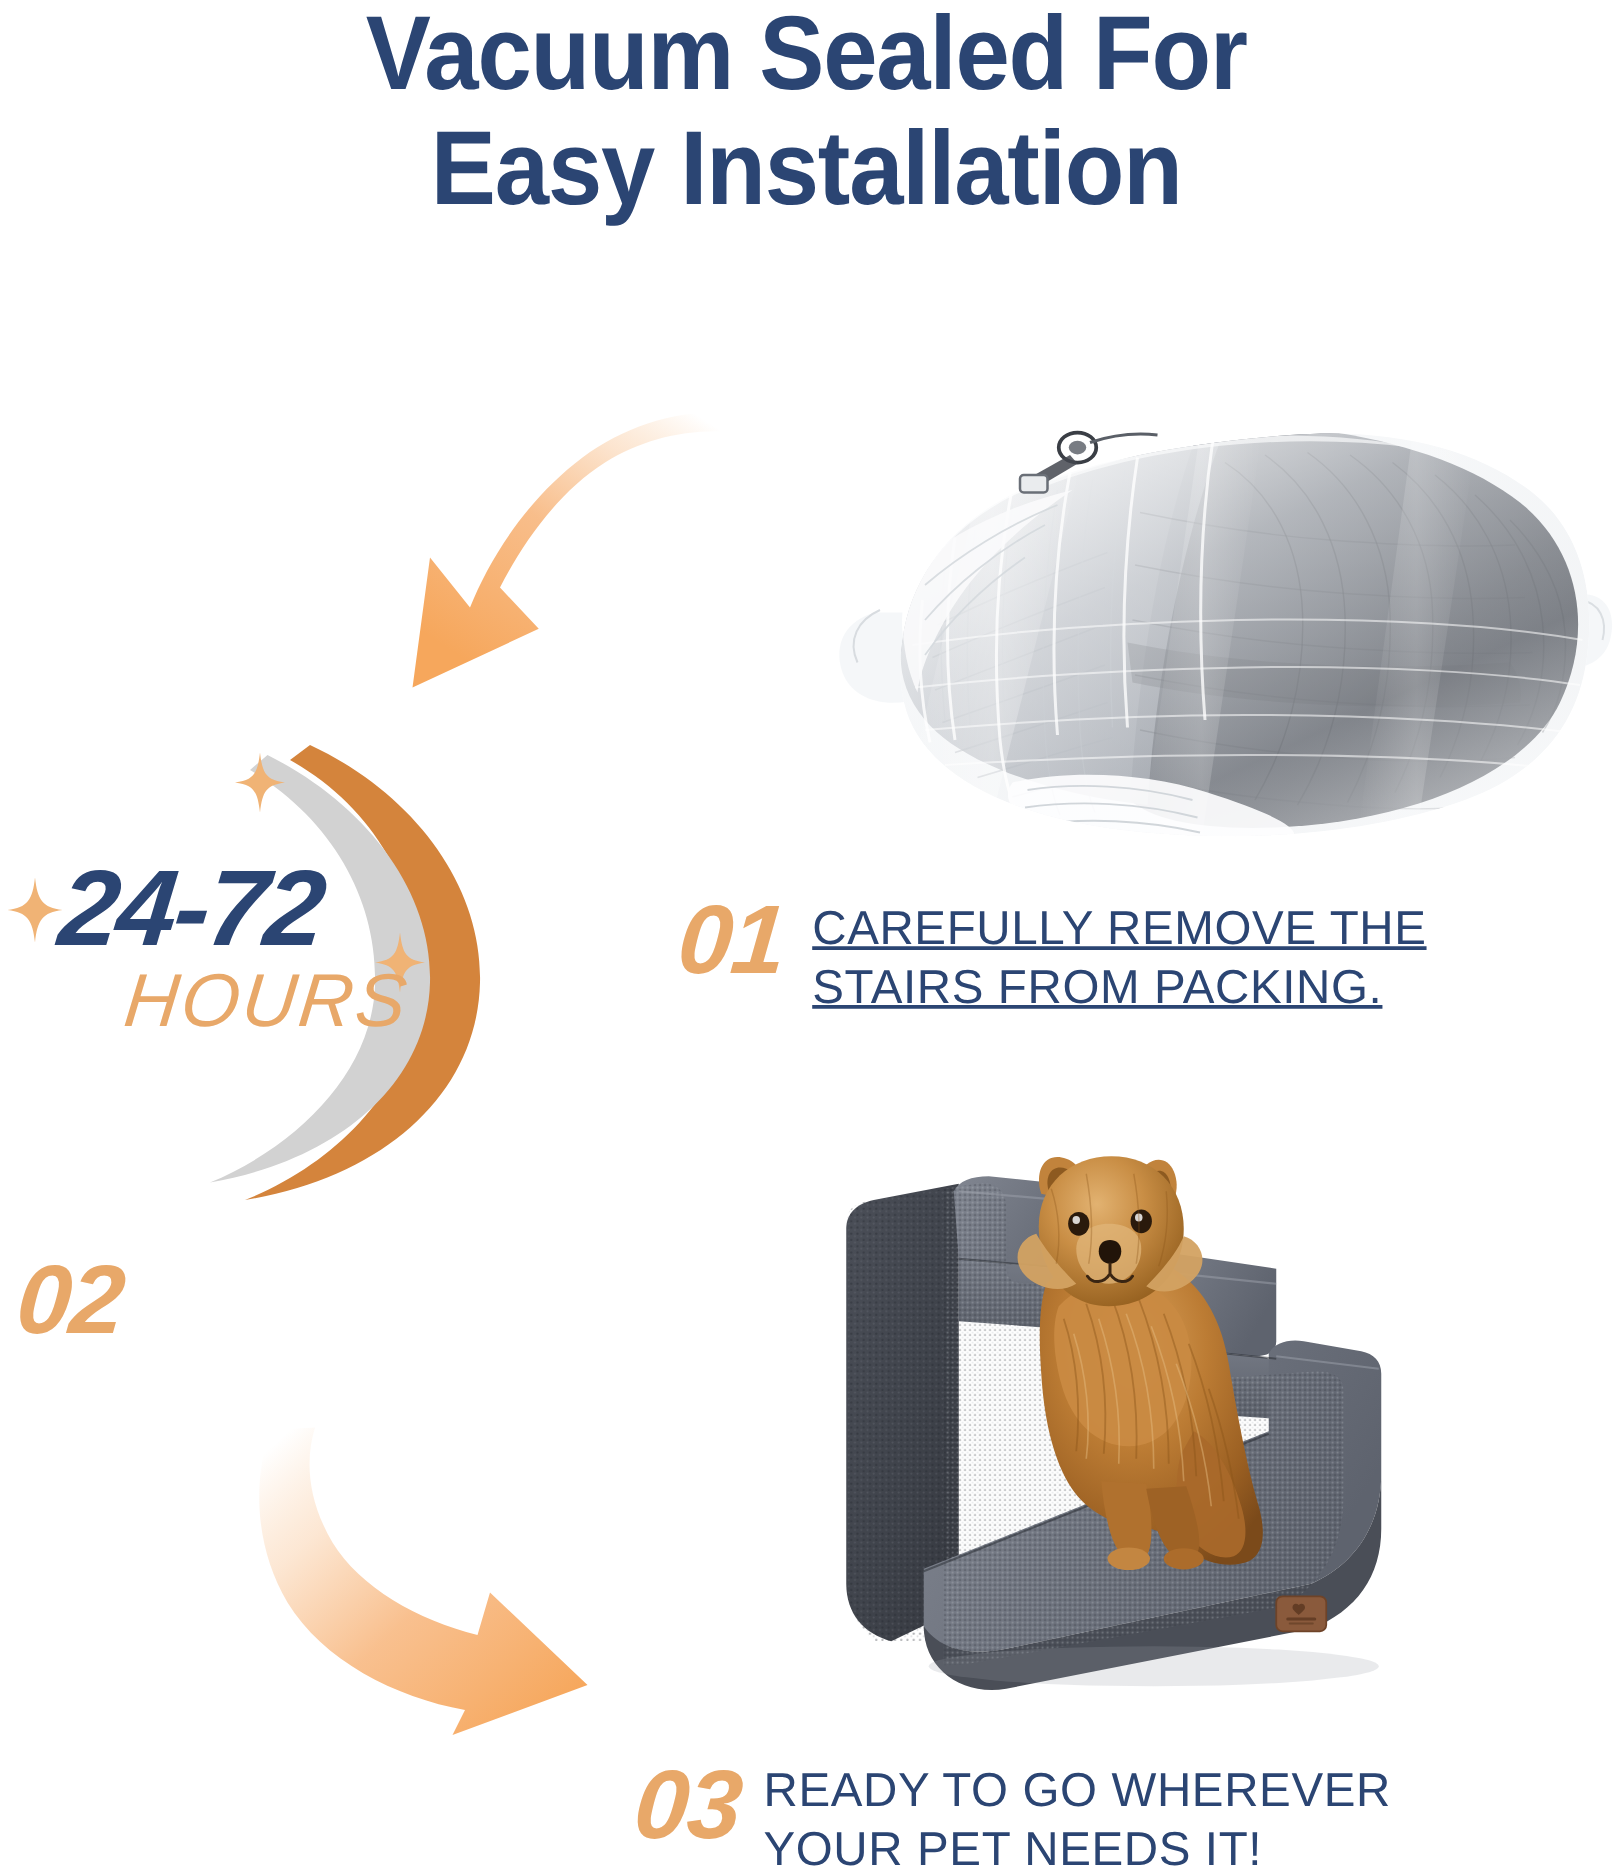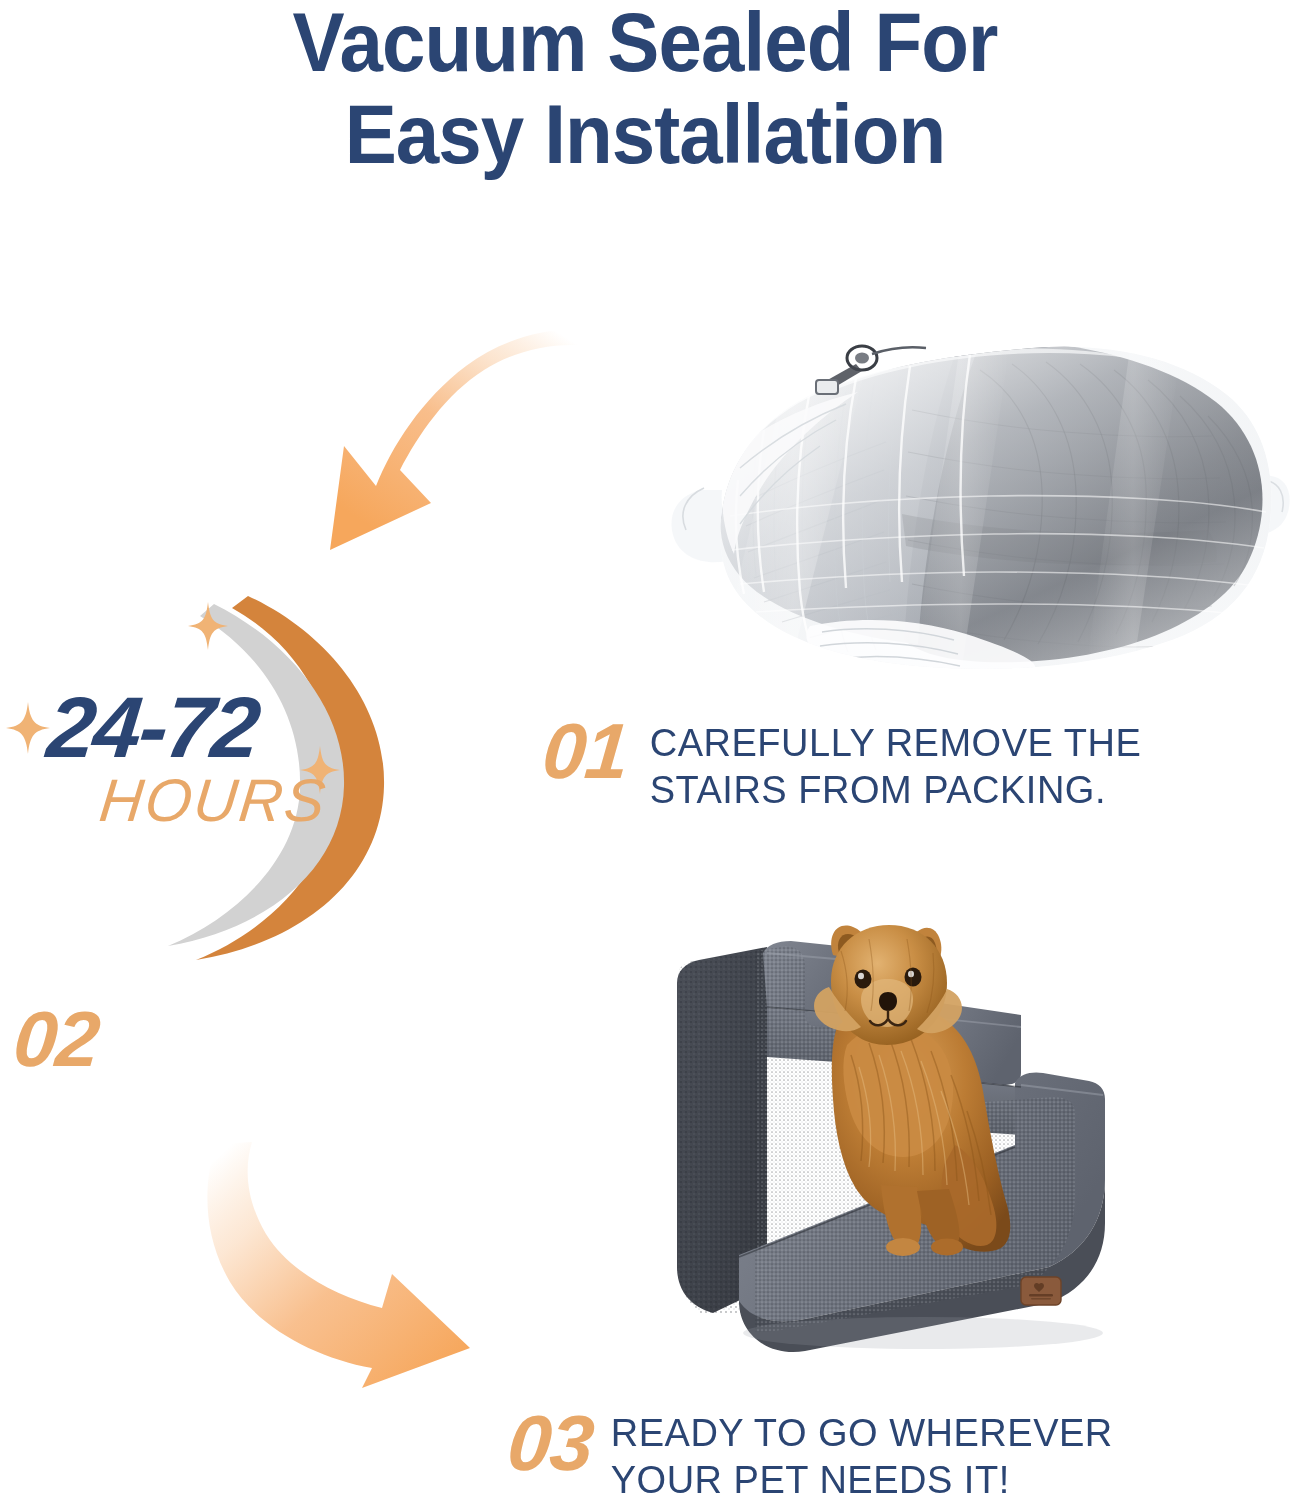--- a/index.html
+++ b/index.html
@@ -52,21 +52,21 @@
     white-space:nowrap;
   }
   .step .txt{
     color:#2B4573;font-size:38px;font-weight:500;
     line-height:47px;letter-spacing:0.5px;
     white-space:pre-line;
   }
 
   #step1{left:543px;top:712px;}
   #step1 .no{margin-right:22px;}
-  #step1 .txt{padding-top:8px;}
+  #step1 .txt{padding-top:8px;text-decoration:underline;}
 
   #step2{left:14px;top:1000px;}
   #step2 .no{margin-right:20px;}
   #step2 .txt{padding-top:8px;}
 
   #step3{left:508px;top:1404px;}
   #step3 .no{margin-right:18px;}
   #step3 .txt{padding-top:6px;}
 
   

